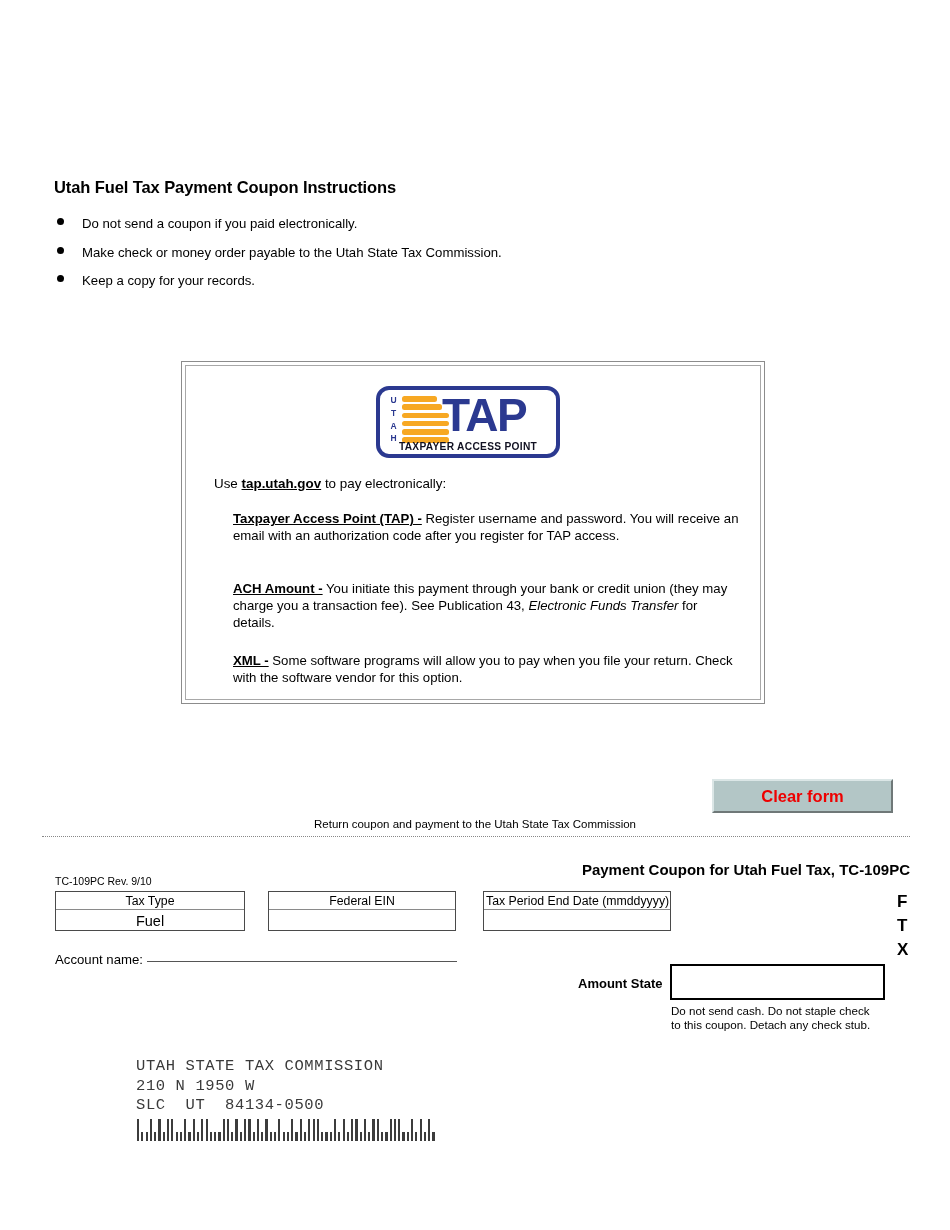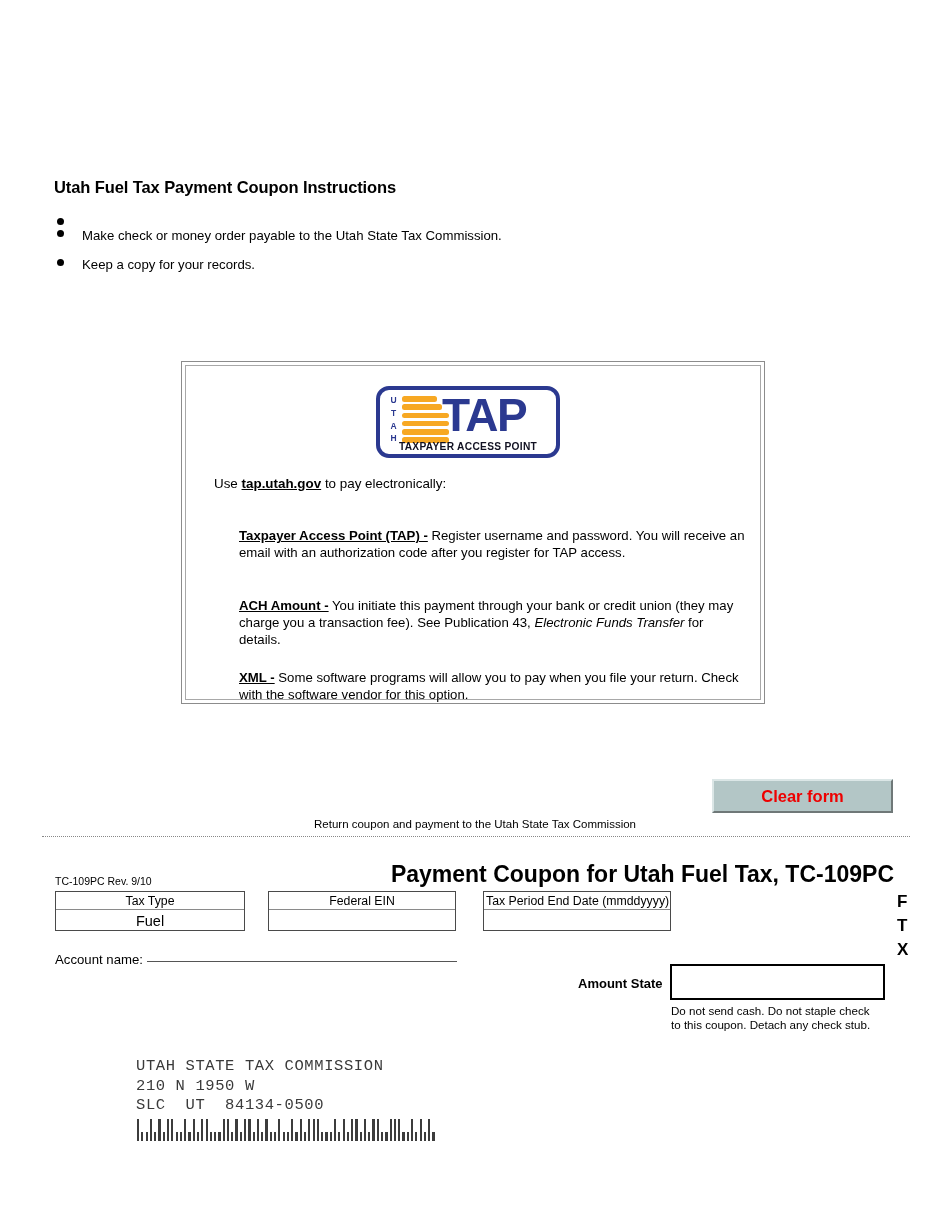--- a/index.html
+++ b/index.html
@@ -143,25 +143,24 @@
 
   
   .tap-use {
     position: absolute;
     left: 28px;
     top: 110px;
     font-size: 13.4px;
   }
   .tap-para {
     position: absolute;
-    left: 53px;
+    left: 47px;
     width: 508px;
     font-size: 13.2px;
     line-height: 17px;
-    margin-top: 17px;
   }
   .tap-para.p1 { top: 144px; }
   .tap-para.p2 { top: 214px; }
   .tap-para.p3 { top: 286px; }
   .ital { font-style: italic; }
   b { font-weight: bold; text-decoration: underline; }
 
   
   .clear-form-btn {
     position: absolute;
@@ -200,23 +199,23 @@
     left: 42px;
     right: 40px;
     top: 836px;
     border-top: 1px dotted #888888;
     height: 0;
   }
 
   
   .coupon-title {
     position: absolute;
-    right: 56px;
+    right: 40px;
     top: 861px;
-    font-size: 23px;
+    font-size: 15px;
     font-weight: bold;
   }
   .rev-label {
     position: absolute;
     left: 55px;
     top: 875px;
     font-size: 10.5px;
   }
 
   .field-box {
@@ -333,20 +332,21 @@
   .barcode span.s { height: 9px; }
 </style>
 </head>
 <body>
 
 <div class="page-title">Utah Fuel Tax Payment Coupon Instructions</div>
 
 <div class="bullet-list">
   <div class="bullet-row">
     <span class="bullet-dot"></span>
+    <span class="bullet-line2">Do not send a coupon if you paid electronically.</span>
   </div>
   <div class="bullet-row">
     <span class="bullet-dot"></span>
     <span>Make check or money order payable to the Utah State Tax Commission.</span>
   </div>
   <div class="bullet-row">
     <span class="bullet-dot"></span>
     <span>Keep a copy for your records.</span>
   </div>
 </div>

